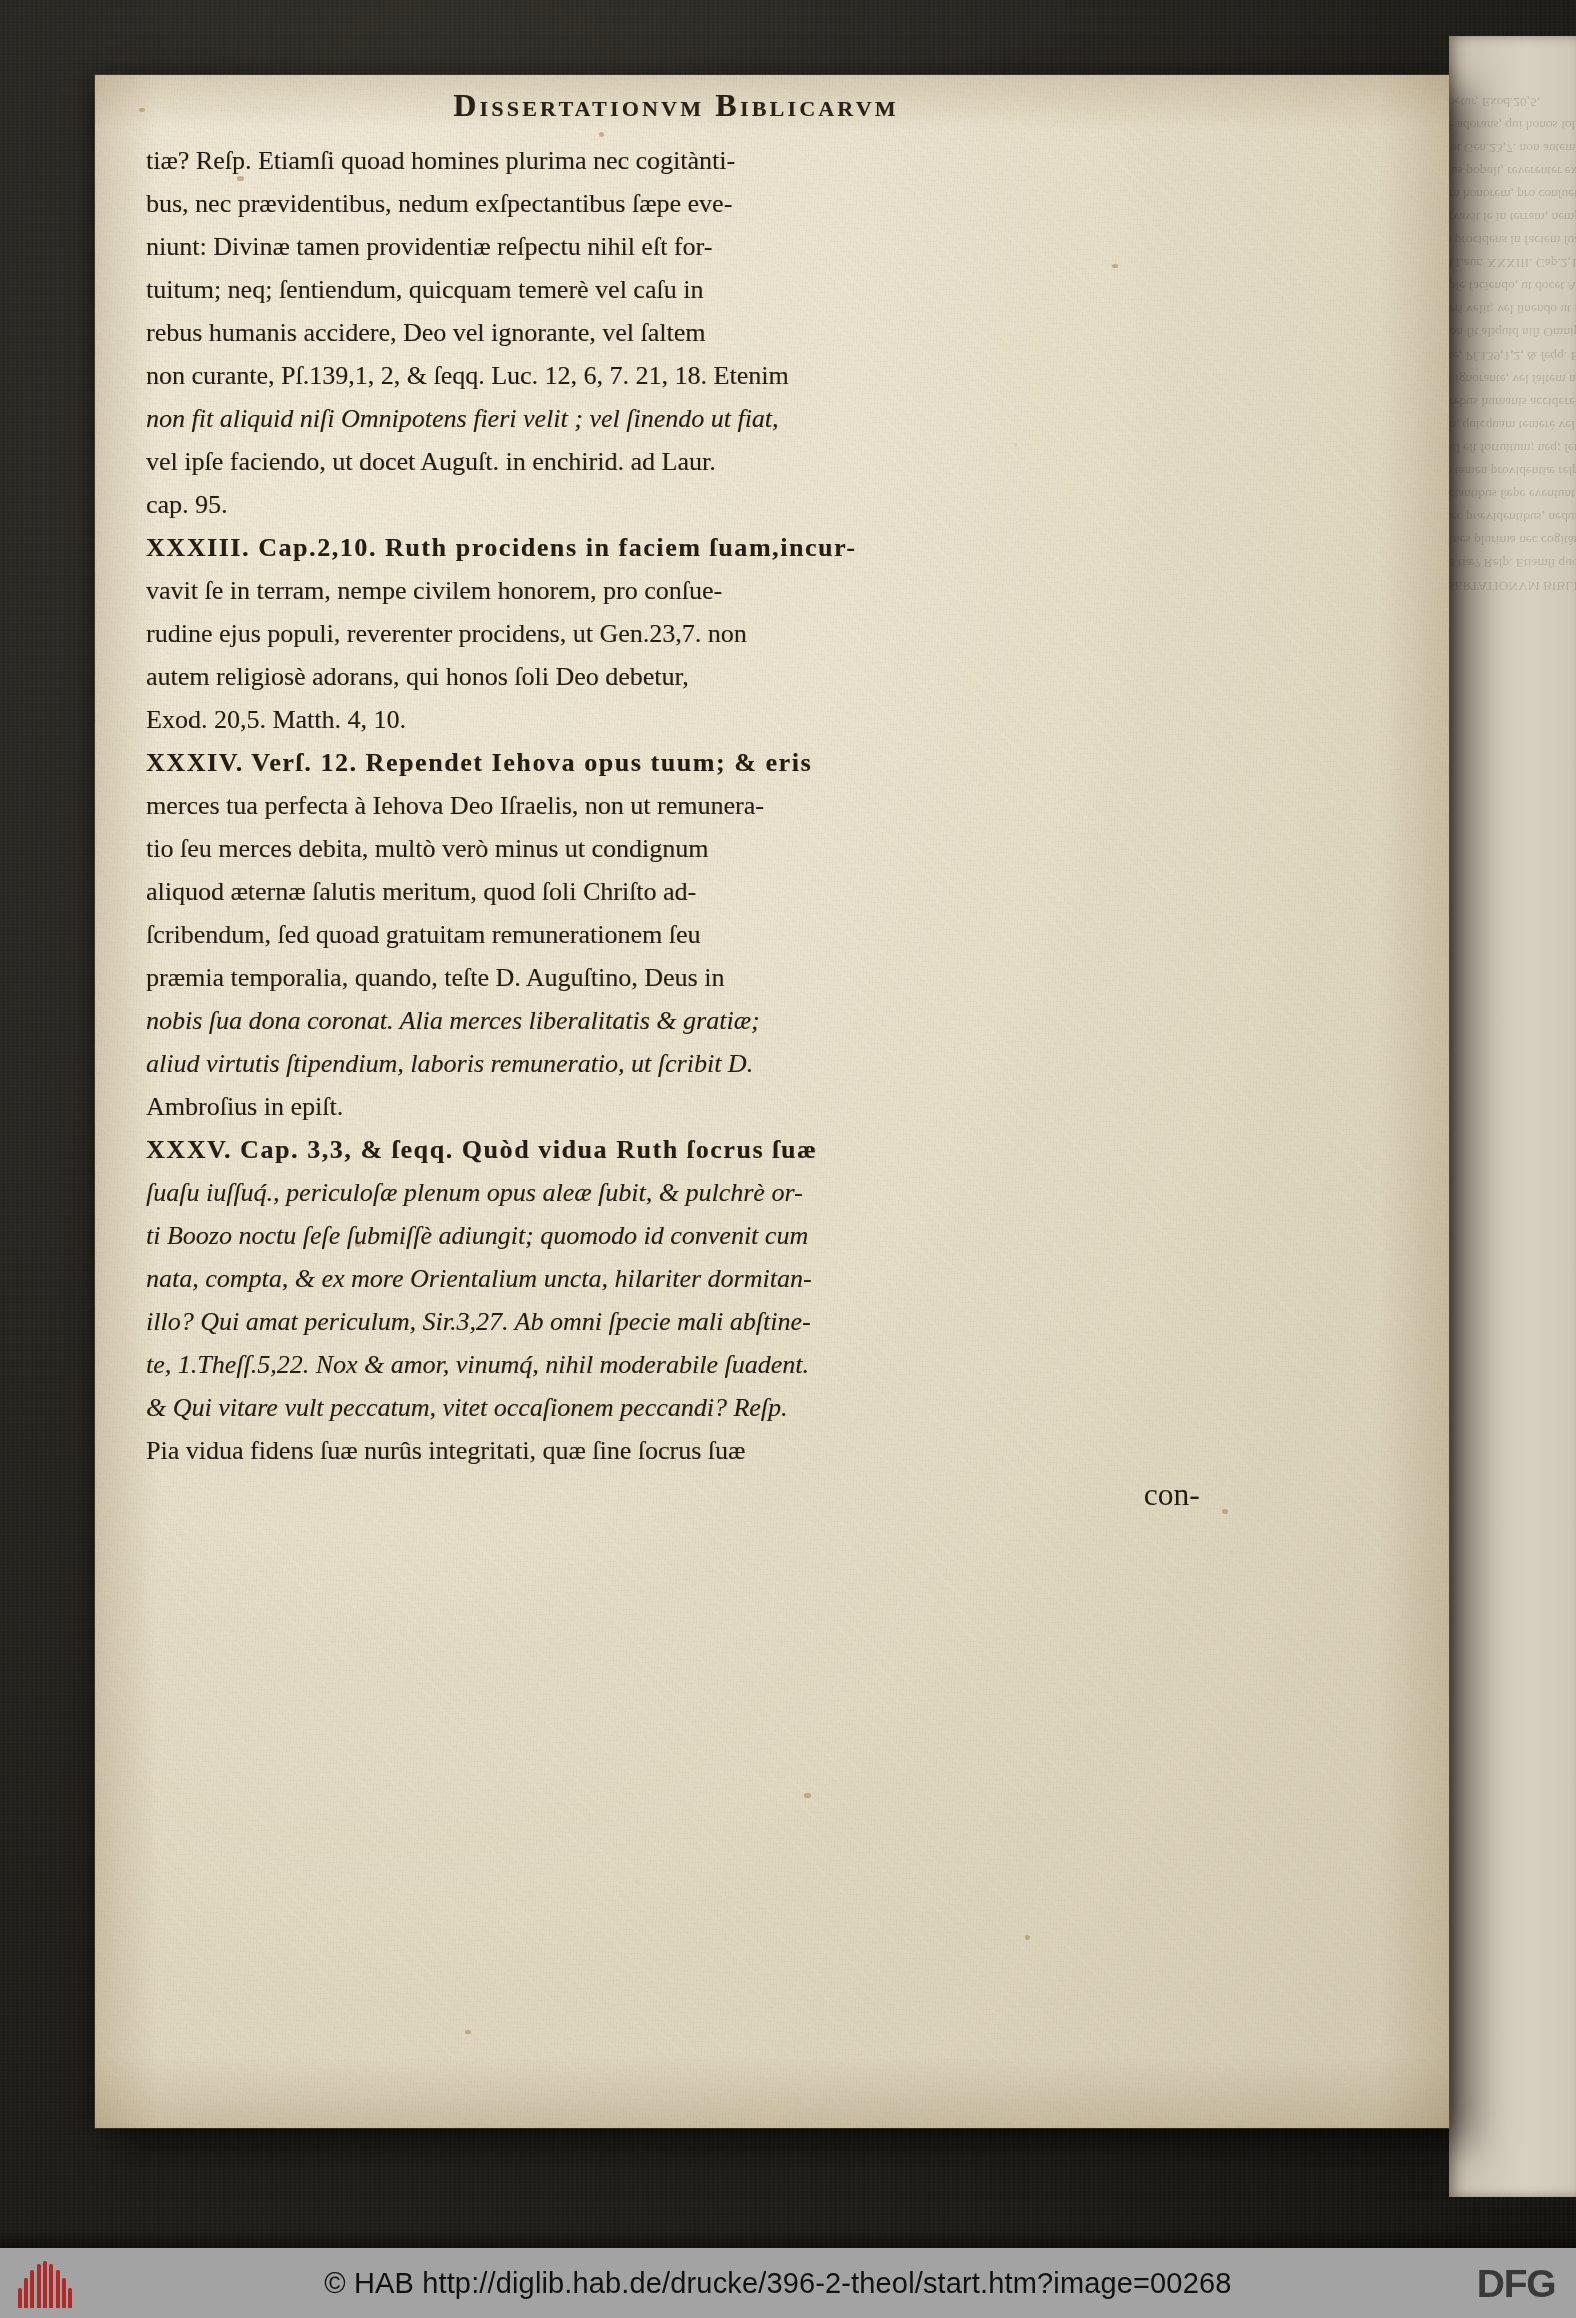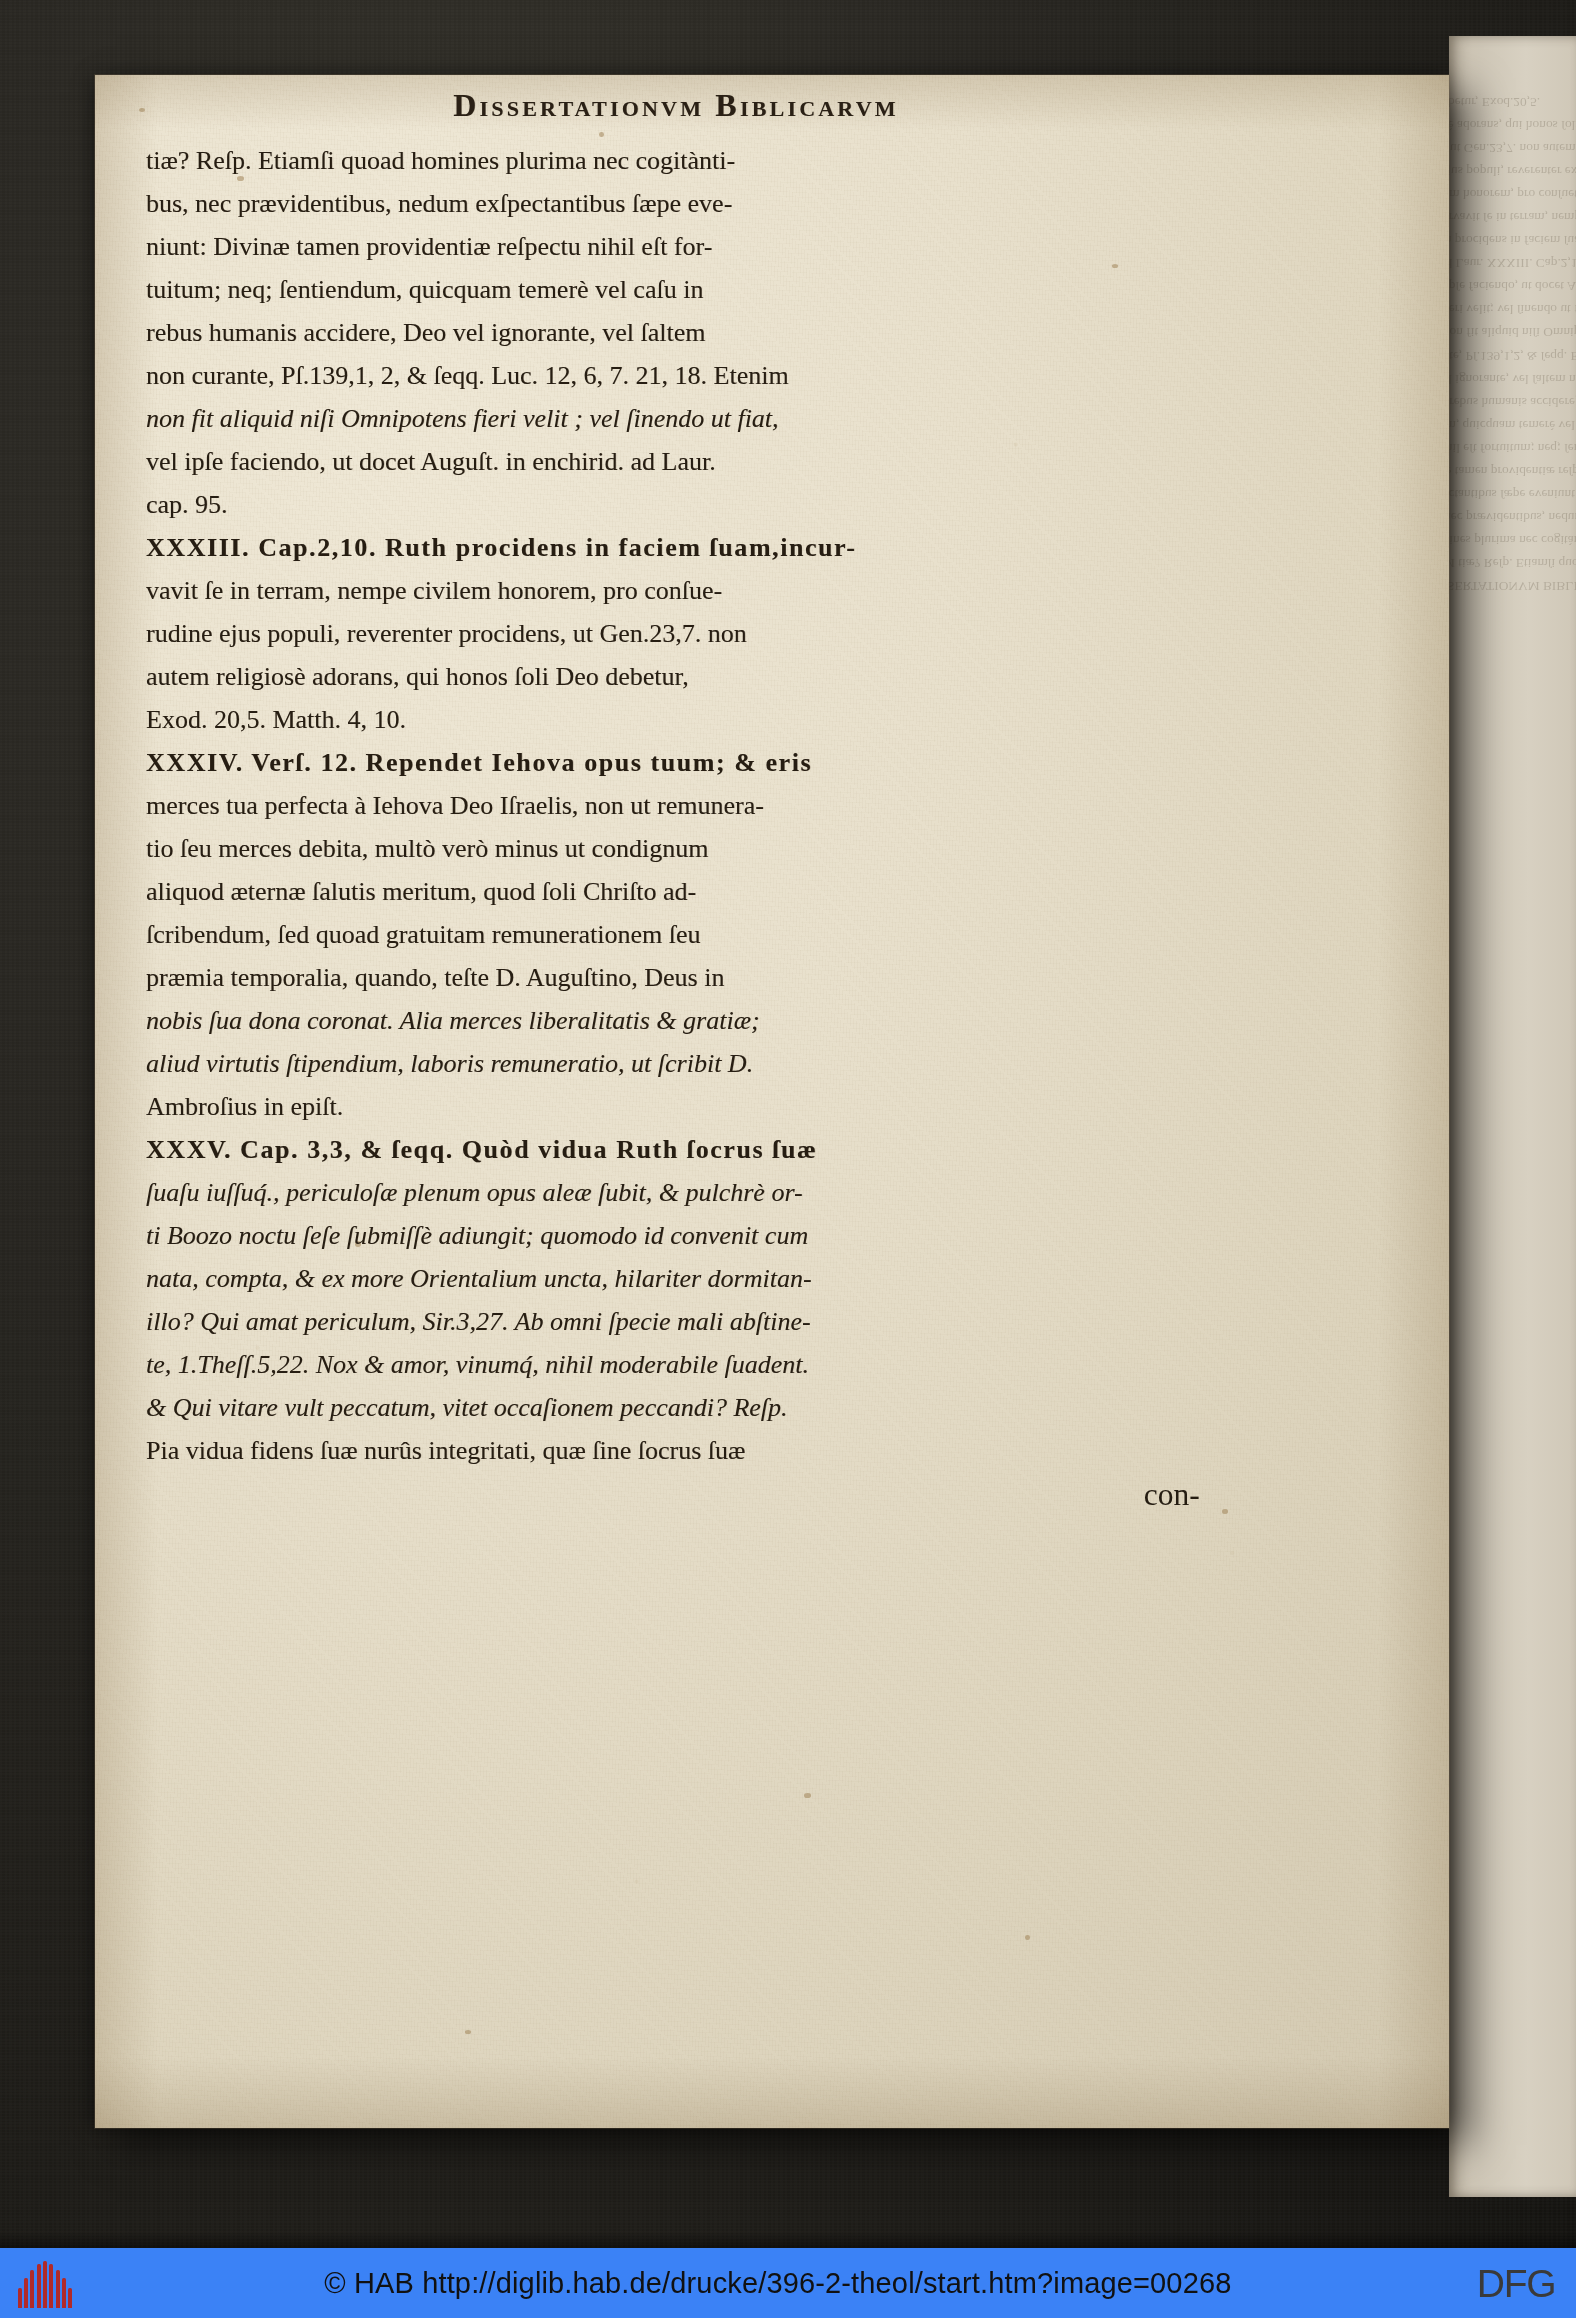--- a/index.html
+++ b/index.html
@@ -104,38 +104,38 @@
     color:#261d12;
     text-shadow:0.4px 0.3px 0.2px rgba(55,40,22,.34);
   }
   .all-ital{ font-style:italic; }
   .sect{ letter-spacing:.06em; font-weight:600; }
   .catchword{ text-align:right; font-size:31.5px; line-height:46px; padding-right:6.3px; }
 
   
   #caption-bar{
     position:absolute; left:0; bottom:0; width:1576px; height:71px;
-    background:#3b82f6;
+    background:#a3a3a3;
     display:flex; align-items:center;
     z-index:6;
   }
   #hab-logo{
     width:68px; height:49px; margin-left:11px; flex:0 0 auto;
     display:flex; align-items:flex-end; justify-content:center; gap:2.4px;
   }
   #hab-logo span{ display:block; width:3.9px; background:#b02a2a; border-radius:1.6px 1.6px 0 0; }
   #caption-text{
     flex:1 1 auto; text-align:center;
     font-family:"Liberation Sans", sans-serif;
     font-size:29px; color:#111; letter-spacing:.005em;
   }
   #dfg-logo{
     flex:0 0 auto; margin-right:20.5px;
     font-family:"Liberation Sans", sans-serif;
-    font-weight:400; font-size:39px; color:#3a3a3a; letter-spacing:-.03em;
+    font-weight:700; font-size:39px; color:#3a3a3a; letter-spacing:-.03em;
   }
   
   #caption-shadow{
     position:absolute; left:0; bottom:71px; width:1576px; height:17.3px;
     background:linear-gradient(180deg, rgba(0,0,0,0), rgba(0,0,0,.45));
     z-index:5;
   }
 </style>
 </head>
 <body>

